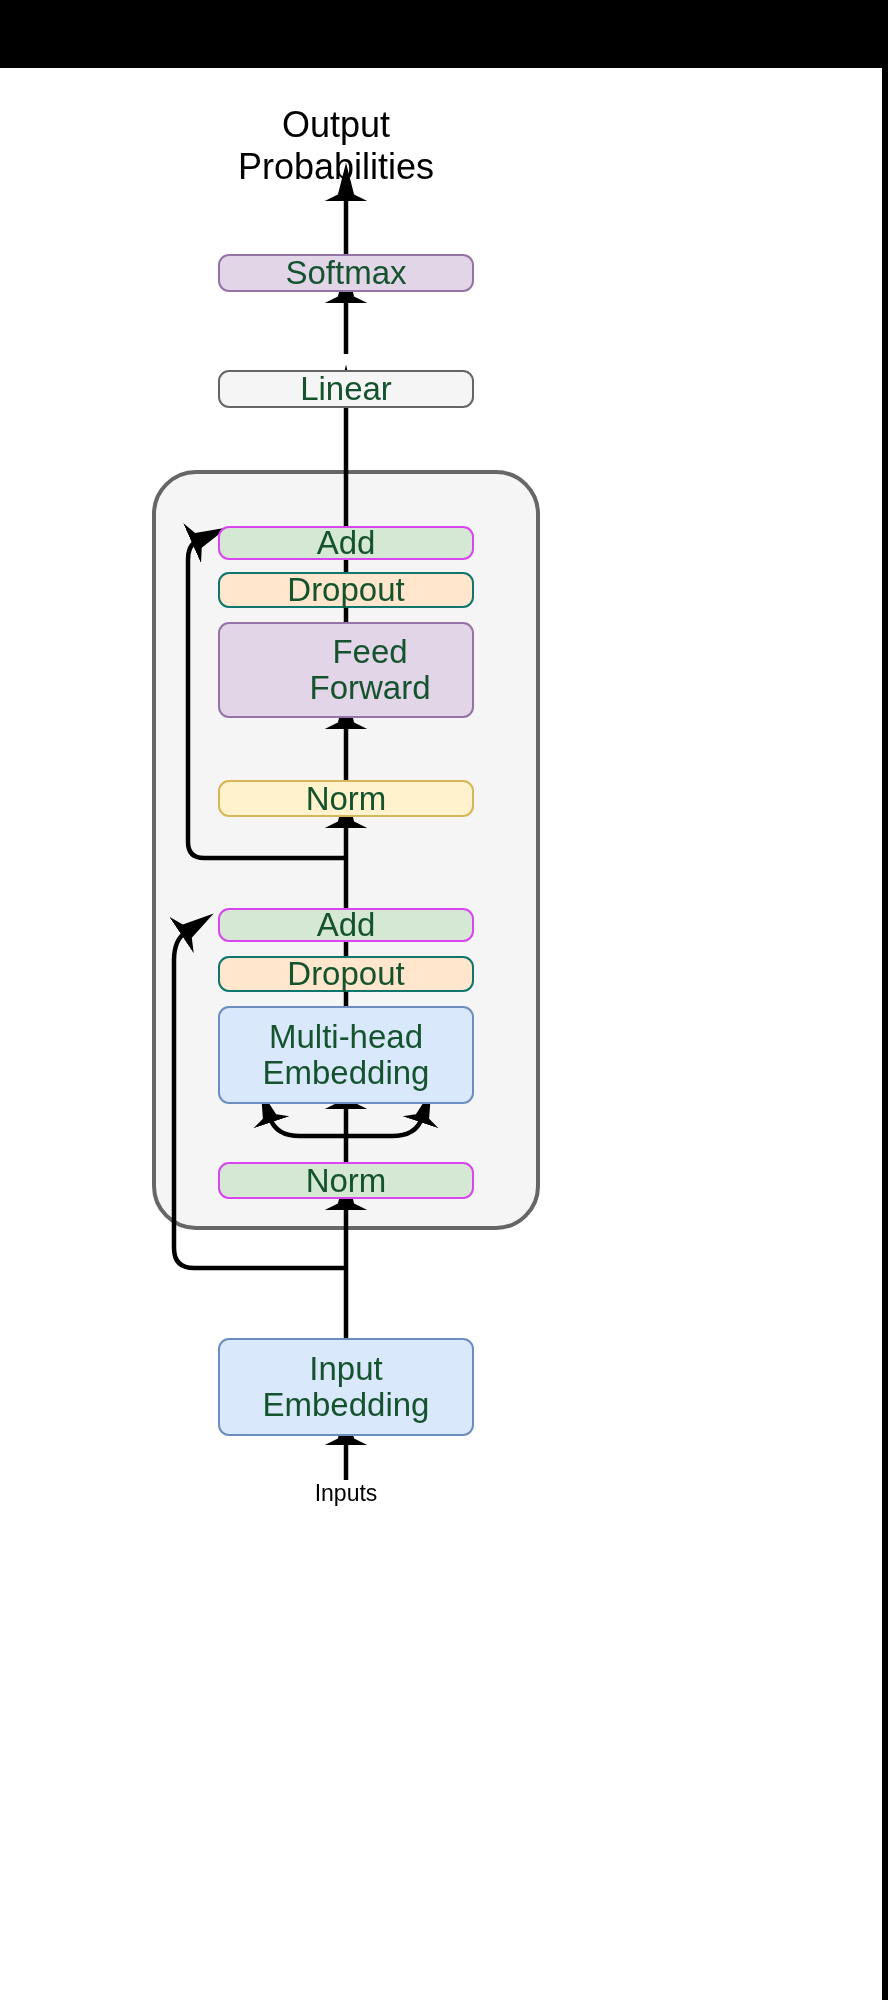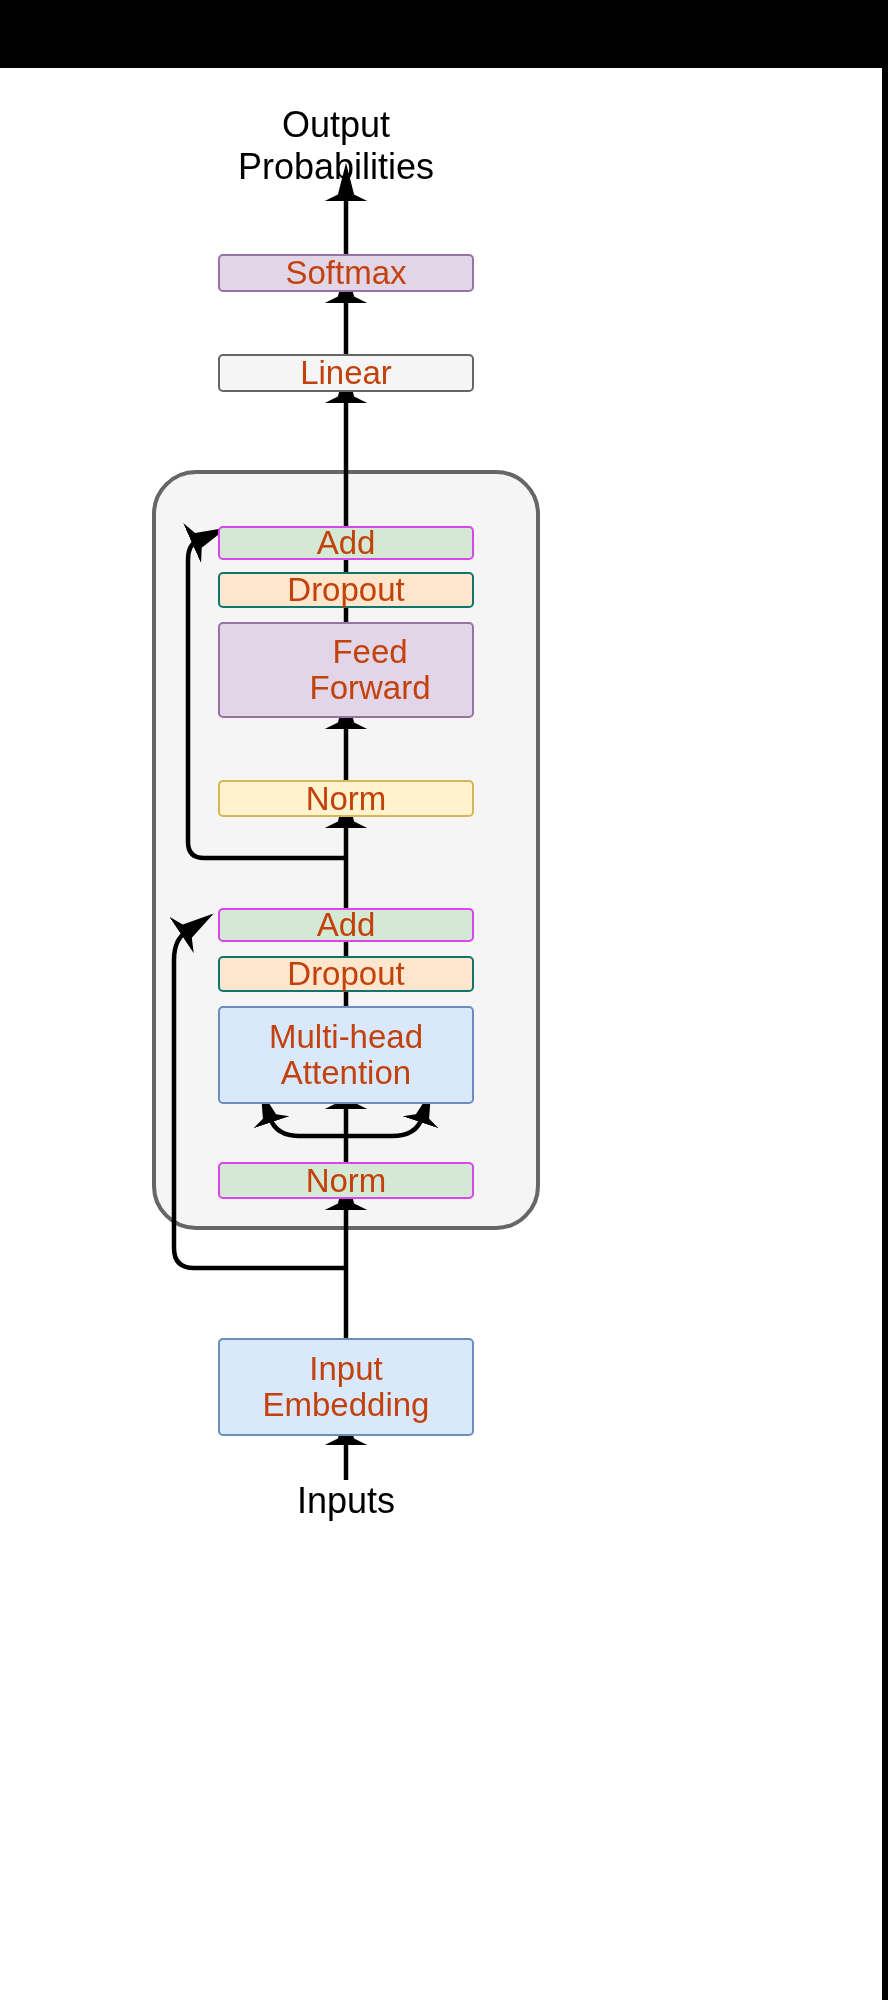--- a/index.html
+++ b/index.html
@@ -29,29 +29,29 @@
     pointer-events: none;
   }
 
   
   .node {
     position: absolute;
     display: flex;
     align-items: center;
     justify-content: center;
     text-align: center;
-    color: #c2410c;
-    border-radius: 5px;
+    color: #14532d;
+    border-radius: 11px;
     line-height: 1.08;
     white-space: pre-line;
     z-index: 5;
   }
 
   .node.purple   { background: #e1d5e7; border: 2px solid #9673a6; }
-  .node.plain    { background: #f5f5f5; border: 2px solid #666666; }
+  .node.plain    { background: #f5f5f5; border: 2px solid #666666; margin-top: 16px; }
   .node.green    { background: #d5e8d4; border: 2px solid #d946ef; }
   .node.orange   { background: #ffe6cc; border: 2px solid #0f766e; }
   .node.yellow   { background: #fff2cc; border: 2px solid #d6b656; }
   .node.blue     { background: #dae8fc; border: 2px solid #6c8ebf; }
 
   .label-free {
     position: absolute;
     text-align: center;
     color: #000000;
     z-index: 5;
@@ -66,21 +66,21 @@
   #n-dropout-top  { left: 218px; top: 504px;  width: 256px; height: 36px;  font-size: 33px; }
   #n-ff           { left: 218px; top: 554px;  width: 256px; height: 96px;  font-size: 33px; padding-left: 48px; }
   #n-norm-top     { left: 218px; top: 712px;  width: 256px; height: 37px;  font-size: 33px; }
   #n-add-bot      { left: 218px; top: 840px;  width: 256px; height: 34px;  font-size: 33px; }
   #n-dropout-bot  { left: 218px; top: 888px;  width: 256px; height: 36px;  font-size: 33px; }
   #n-mha          { left: 218px; top: 938px;  width: 256px; height: 98px;  font-size: 33px; }
   #n-norm-bot     { left: 218px; top: 1094px; width: 256px; height: 37px;  font-size: 33px; }
   #n-inputemb     { left: 218px; top: 1270px; width: 256px; height: 98px;  font-size: 33px; }
 
   #lbl-output     { left: 140px; top: 36px;  width: 392px; font-size: 36px; }
-  #lbl-inputs     { left: 150px; top: 1412px; width: 392px; font-size: 36px; }
+  #lbl-inputs     { left: 150px; top: 1412px; width: 392px; font-size: 23px; }
 </style>
 </head>
 <body>
 
 <div id="canvas">
   <div id="diagram">
 
     <svg id="edges" viewBox="0 0 882 1932">
       <defs>
         <marker id="ah" markerWidth="14" markerHeight="16" refX="1.2" refY="5.2" orient="auto" markerUnits="strokeWidth">
@@ -140,21 +140,21 @@
     <div class="node purple" id="n-ff">Feed
 Forward</div>
 
     <div class="node yellow" id="n-norm-top">Norm</div>
 
     <div class="node green" id="n-add-bot">Add</div>
 
     <div class="node orange" id="n-dropout-bot">Dropout</div>
 
     <div class="node blue" id="n-mha">Multi-head
-Attention</div>
+Embedding</div>
 
     <div class="node green" id="n-norm-bot">Norm</div>
 
     <div class="node blue" id="n-inputemb">Input
 Embedding</div>
 
   </div>
 </div>
 
 </body></html>

